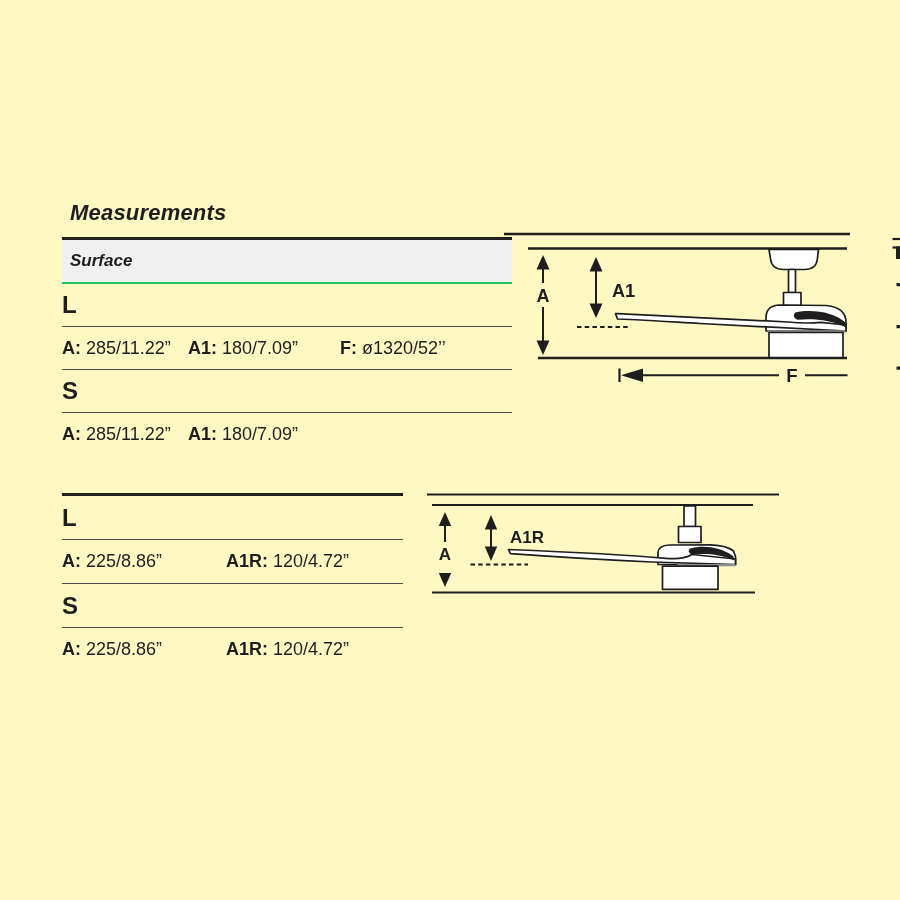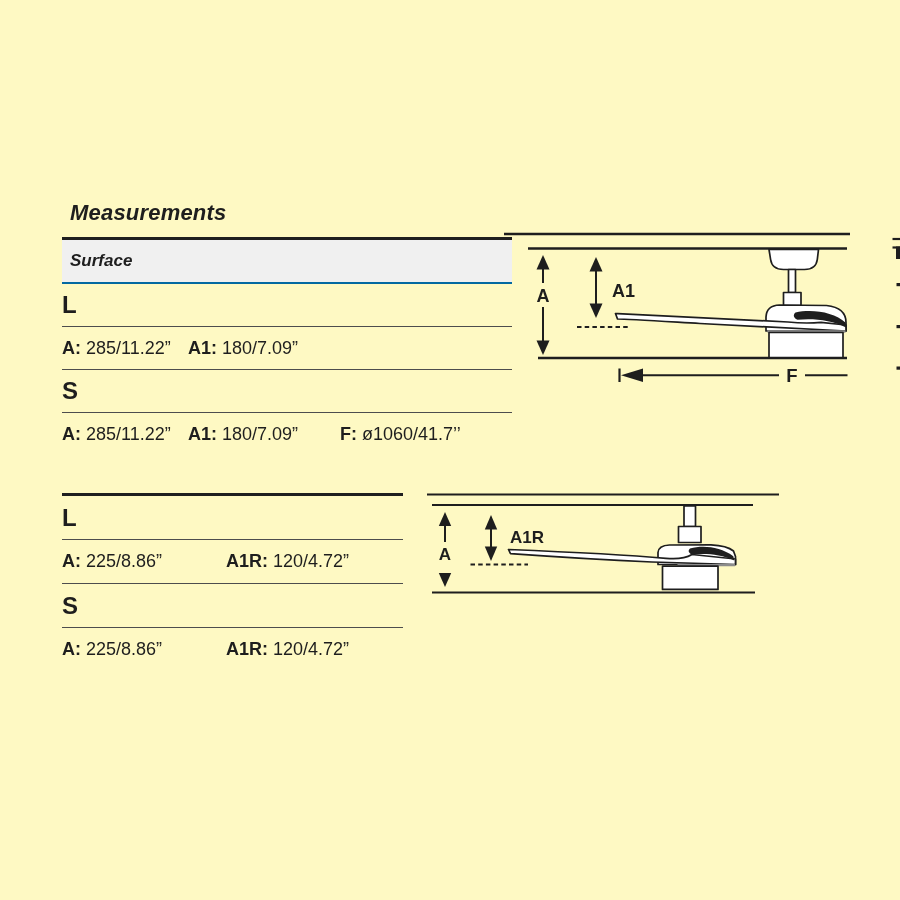--- a/index.html
+++ b/index.html
@@ -2,21 +2,21 @@
 <html><head>
 <meta charset="utf-8">
 <style>
   html,body{margin:0;padding:0;background:#fff}
   .canvas{position:relative;width:900px;height:900px;background:#fef9c3;overflow:hidden;
           font-family:"Liberation Sans","DejaVu Sans",sans-serif;color:#1e1e1e;}
   .title{position:absolute;left:70px;top:200px;font-size:22px;font-weight:bold;font-style:italic;letter-spacing:.2px}
   .mtable{position:absolute;border-top:3px solid #1f1f1f}
   .t-surface{left:62px;top:237px;width:450px}
   .t-recessed{left:62px;top:493px;width:341px}
-  .thead{height:42px;line-height:42px;background:#f0f0f0;border-bottom:2px solid #0369a1;
+  .thead{height:42px;line-height:42px;background:#f0f0f0;border-bottom:2px solid #22c55e;
          font-weight:bold;font-style:italic;font-size:17px;padding-left:8px}
   .t-recessed .thead{height:40px;line-height:40px}
   .row{position:relative;height:42px;line-height:42px;white-space:nowrap}
   .t-recessed .row{height:43px;line-height:43px}
   .sep{border-bottom:1.5px solid #4d4d4d}
   .variant{font-size:24px;font-weight:bold}
   .vals{font-size:18px}
   .spec{position:absolute;top:0}
   .s0{left:0}
   .t-surface .s1{left:126px}
@@ -41,29 +41,29 @@
 
   <div class="mtable t-surface">
     <div class="thead">Surface</div>
 
     <div class="row variant sep">
       <span>L</span>
     </div>
     <div class="row vals sep">
       <span class="spec s0"><b class="lbl">A:</b><span>285/11.22”</span></span>
       <span class="spec s1"><b class="lbl">A1:</b><span>180/7.09”</span></span>
+      <span class="spec s2"><b class="lbl">F:</b><span>ø1320/52’’</span></span>
     </div>
 
     <div class="row variant sep">
       <span>S</span>
     </div>
     <div class="row vals">
       <span class="spec s0"><b class="lbl">A:</b><span>285/11.22”</span></span>
       <span class="spec s1"><b class="lbl">A1:</b><span>180/7.09”</span></span>
-      <span class="spec s2"><b class="lbl">F:</b><span>ø1060/41.7’’</span></span>
     </div>
   </div>
 
   <div class="mtable t-recessed">
 
     <div class="row variant sep">
       <span>L</span>
     </div>
     <div class="row vals sep">
       <span class="spec s0"><b class="lbl">A:</b><span>225/8.86”</span></span>

